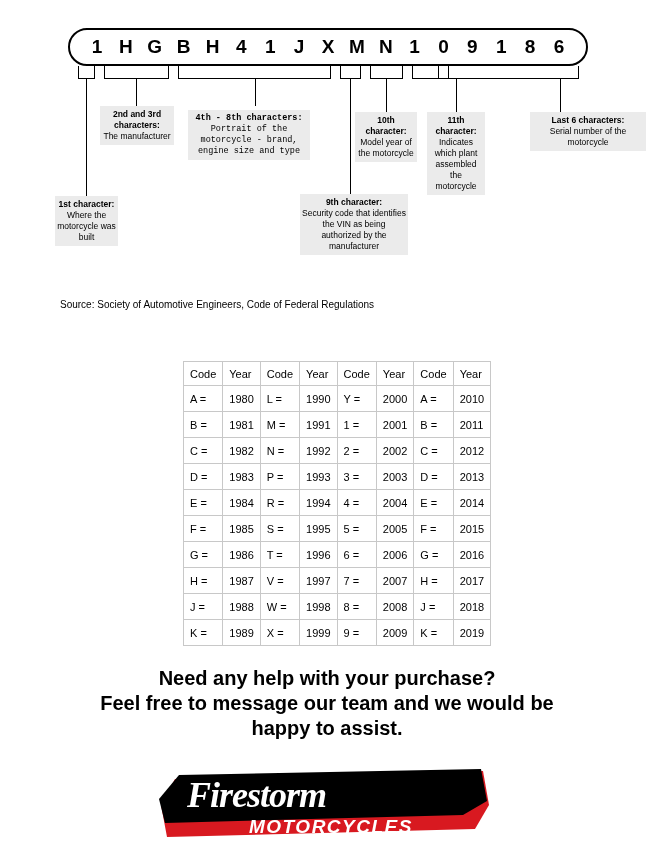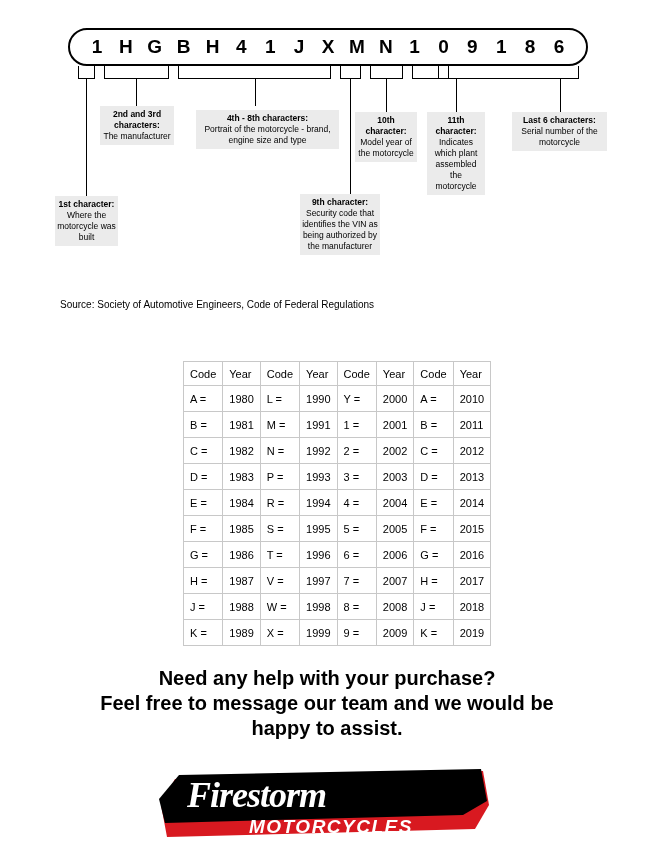--- a/index.html
+++ b/index.html
@@ -183,41 +183,41 @@
   <div class="callout" style="left:55px; top:196px; width:63px;">
     <span class="hd">1st character:</span>
     <span>Where the motorcycle was built</span>
   </div>
 
   <div class="callout" style="left:100px; top:106px; width:74px;">
     <span class="hd">2nd and 3rd characters:</span>
     <span>The manufacturer</span>
   </div>
 
-  <div class="callout" style="left:196px; top:110px; width:143px;">
+  <div class="callout" style="left:188px; top:110px; width:122px;font-family:Liberation Mono, monospace;">
     <span class="hd">4th - 8th characters:</span>
     <span>Portrait of the motorcycle - brand, engine size and type</span>
   </div>
 
-  <div class="callout" style="left:300px; top:194px; width:80px;">
+  <div class="callout" style="left:300px; top:194px; width:108px;">
     <span class="hd">9th character:</span>
     <span>Security code that identifies the VIN as being authorized by the manufacturer</span>
   </div>
 
   <div class="callout" style="left:355px; top:112px; width:62px;">
     <span class="hd">10th character:</span>
     <span>Model year of the motorcycle</span>
   </div>
 
   <div class="callout" style="left:427px; top:112px; width:58px;">
     <span class="hd">11th character:</span>
     <span>Indicates which plant assembled the motorcycle</span>
   </div>
 
-  <div class="callout" style="left:512px; top:112px; width:95px;">
+  <div class="callout" style="left:530px; top:112px; width:116px;">
     <span class="hd">Last 6 characters:</span>
     <span>Serial number of the motorcycle</span>
   </div>
 
   <div id="source-note">Source:  Society of Automotive Engineers, Code of Federal Regulations</div>
 
   <table id="year-table">
     <thead>
       <tr>
         <th>Code</th>

